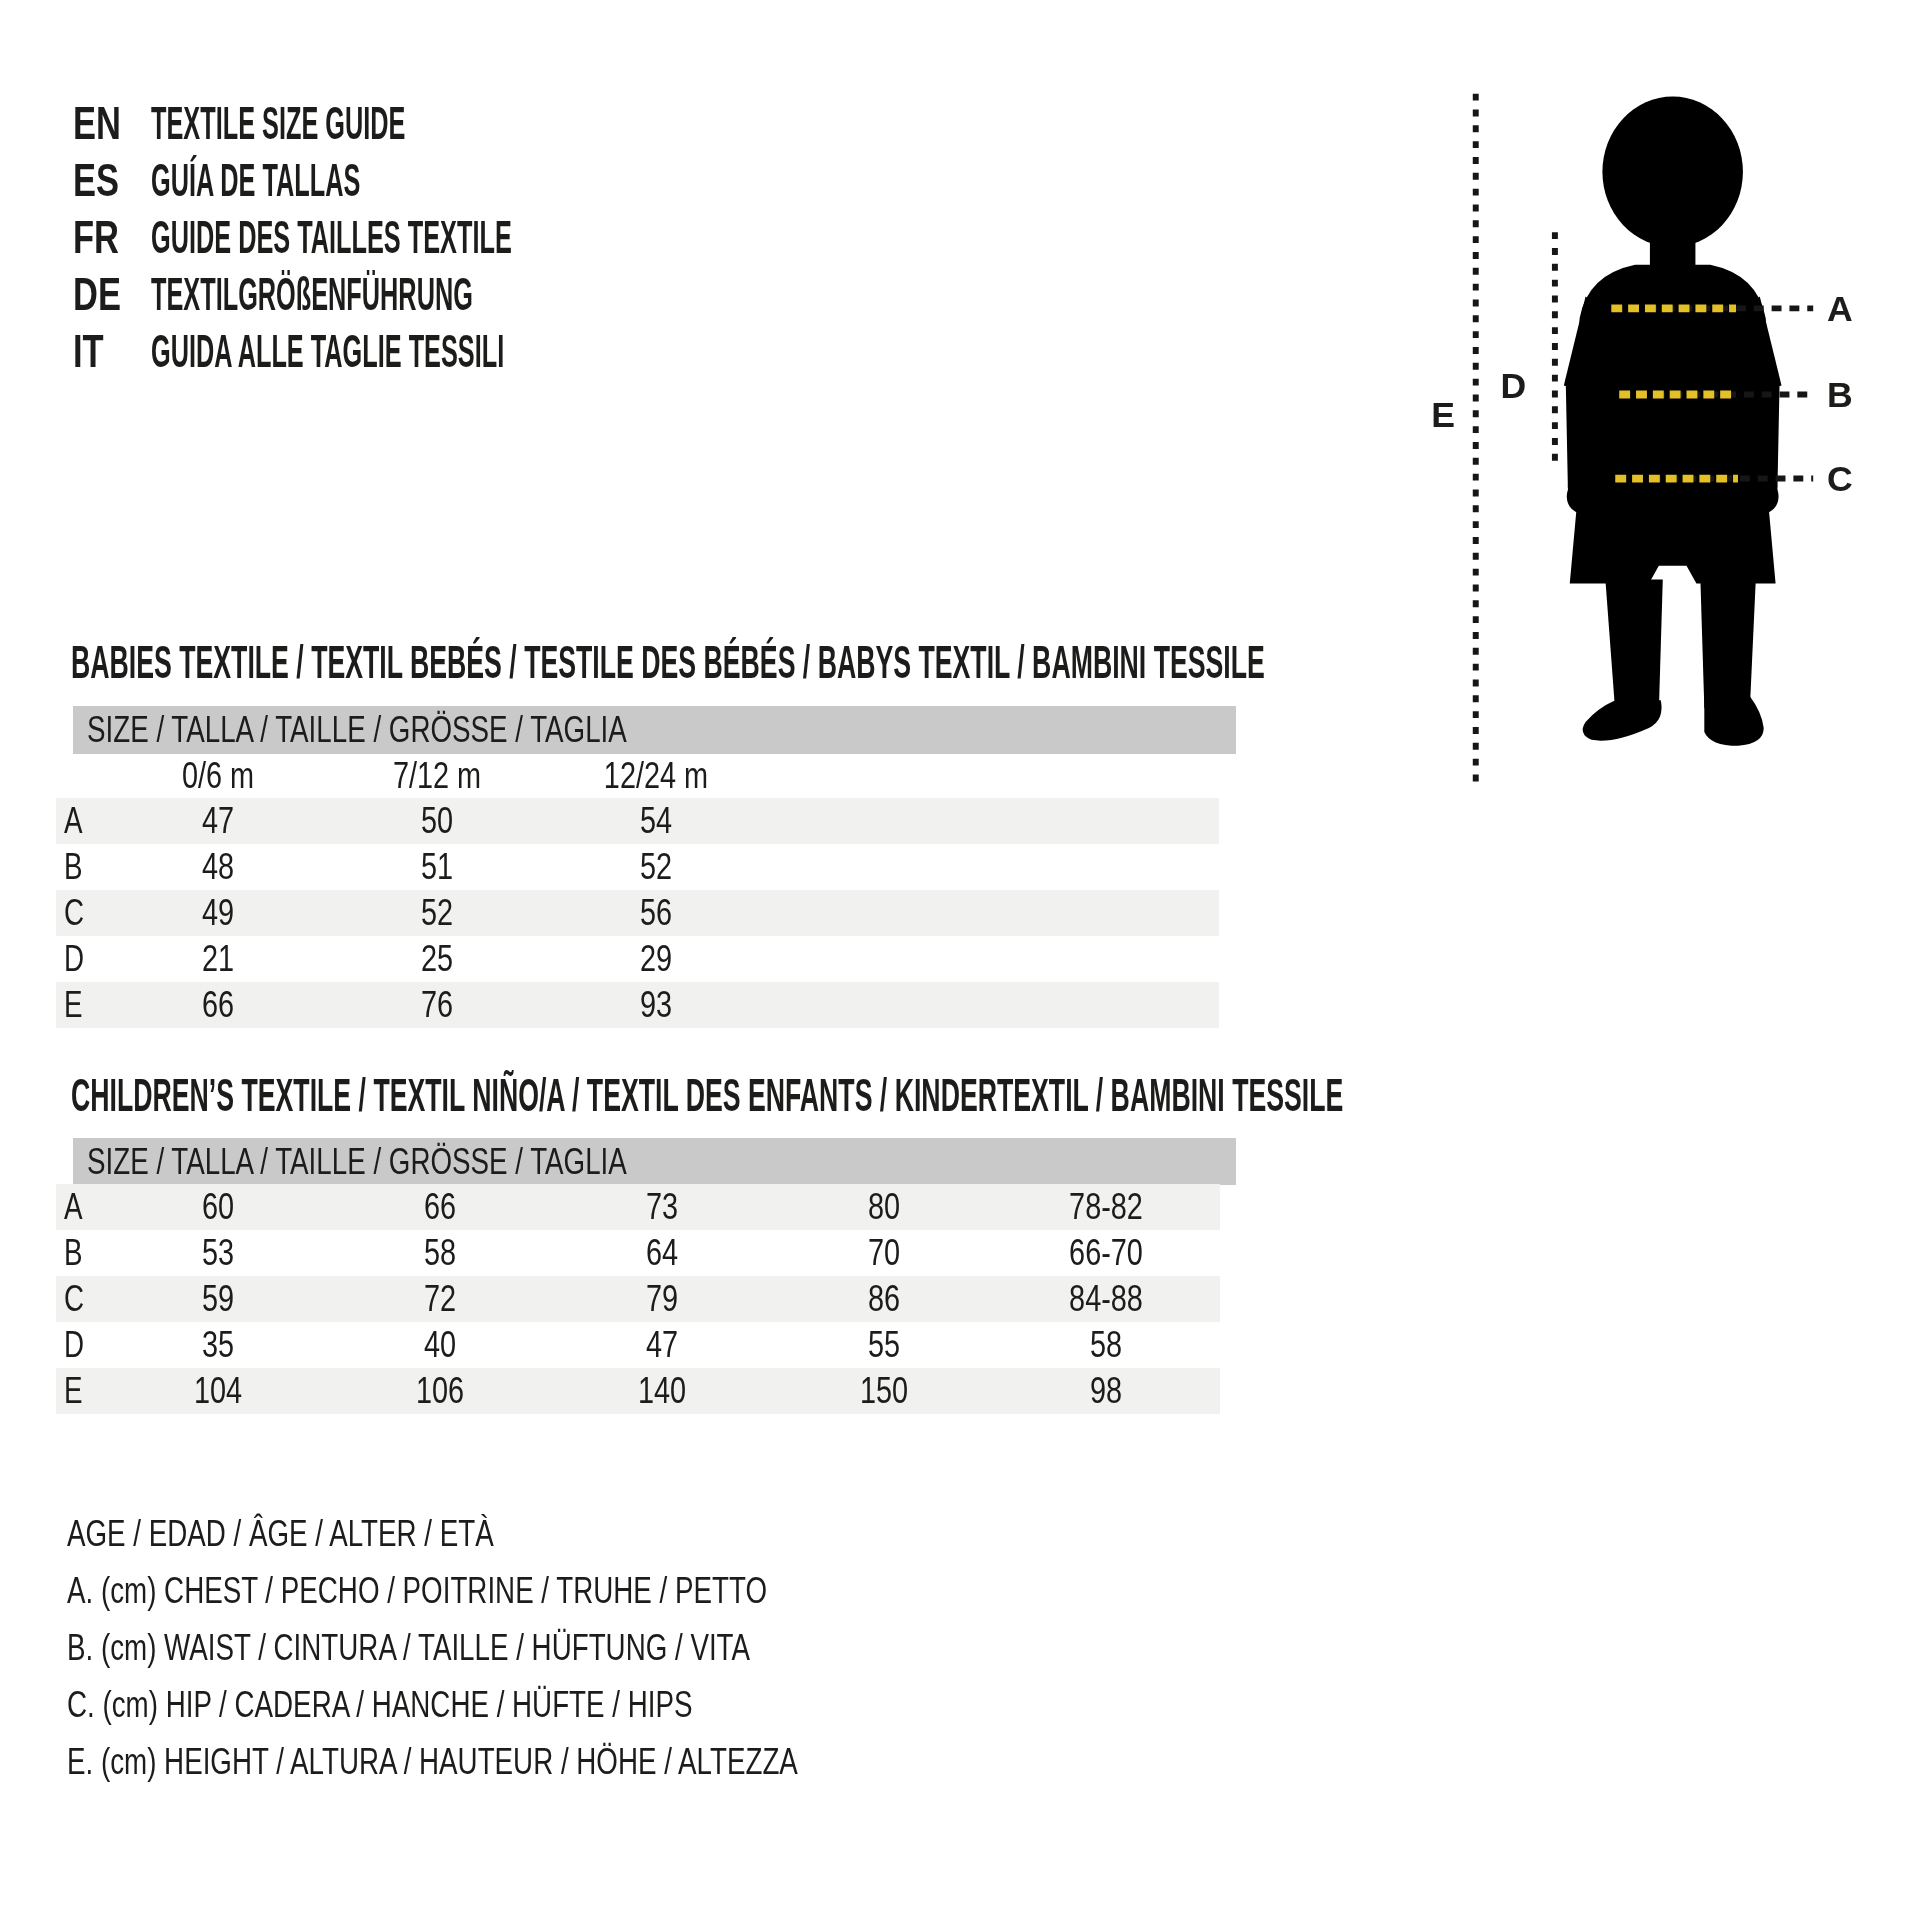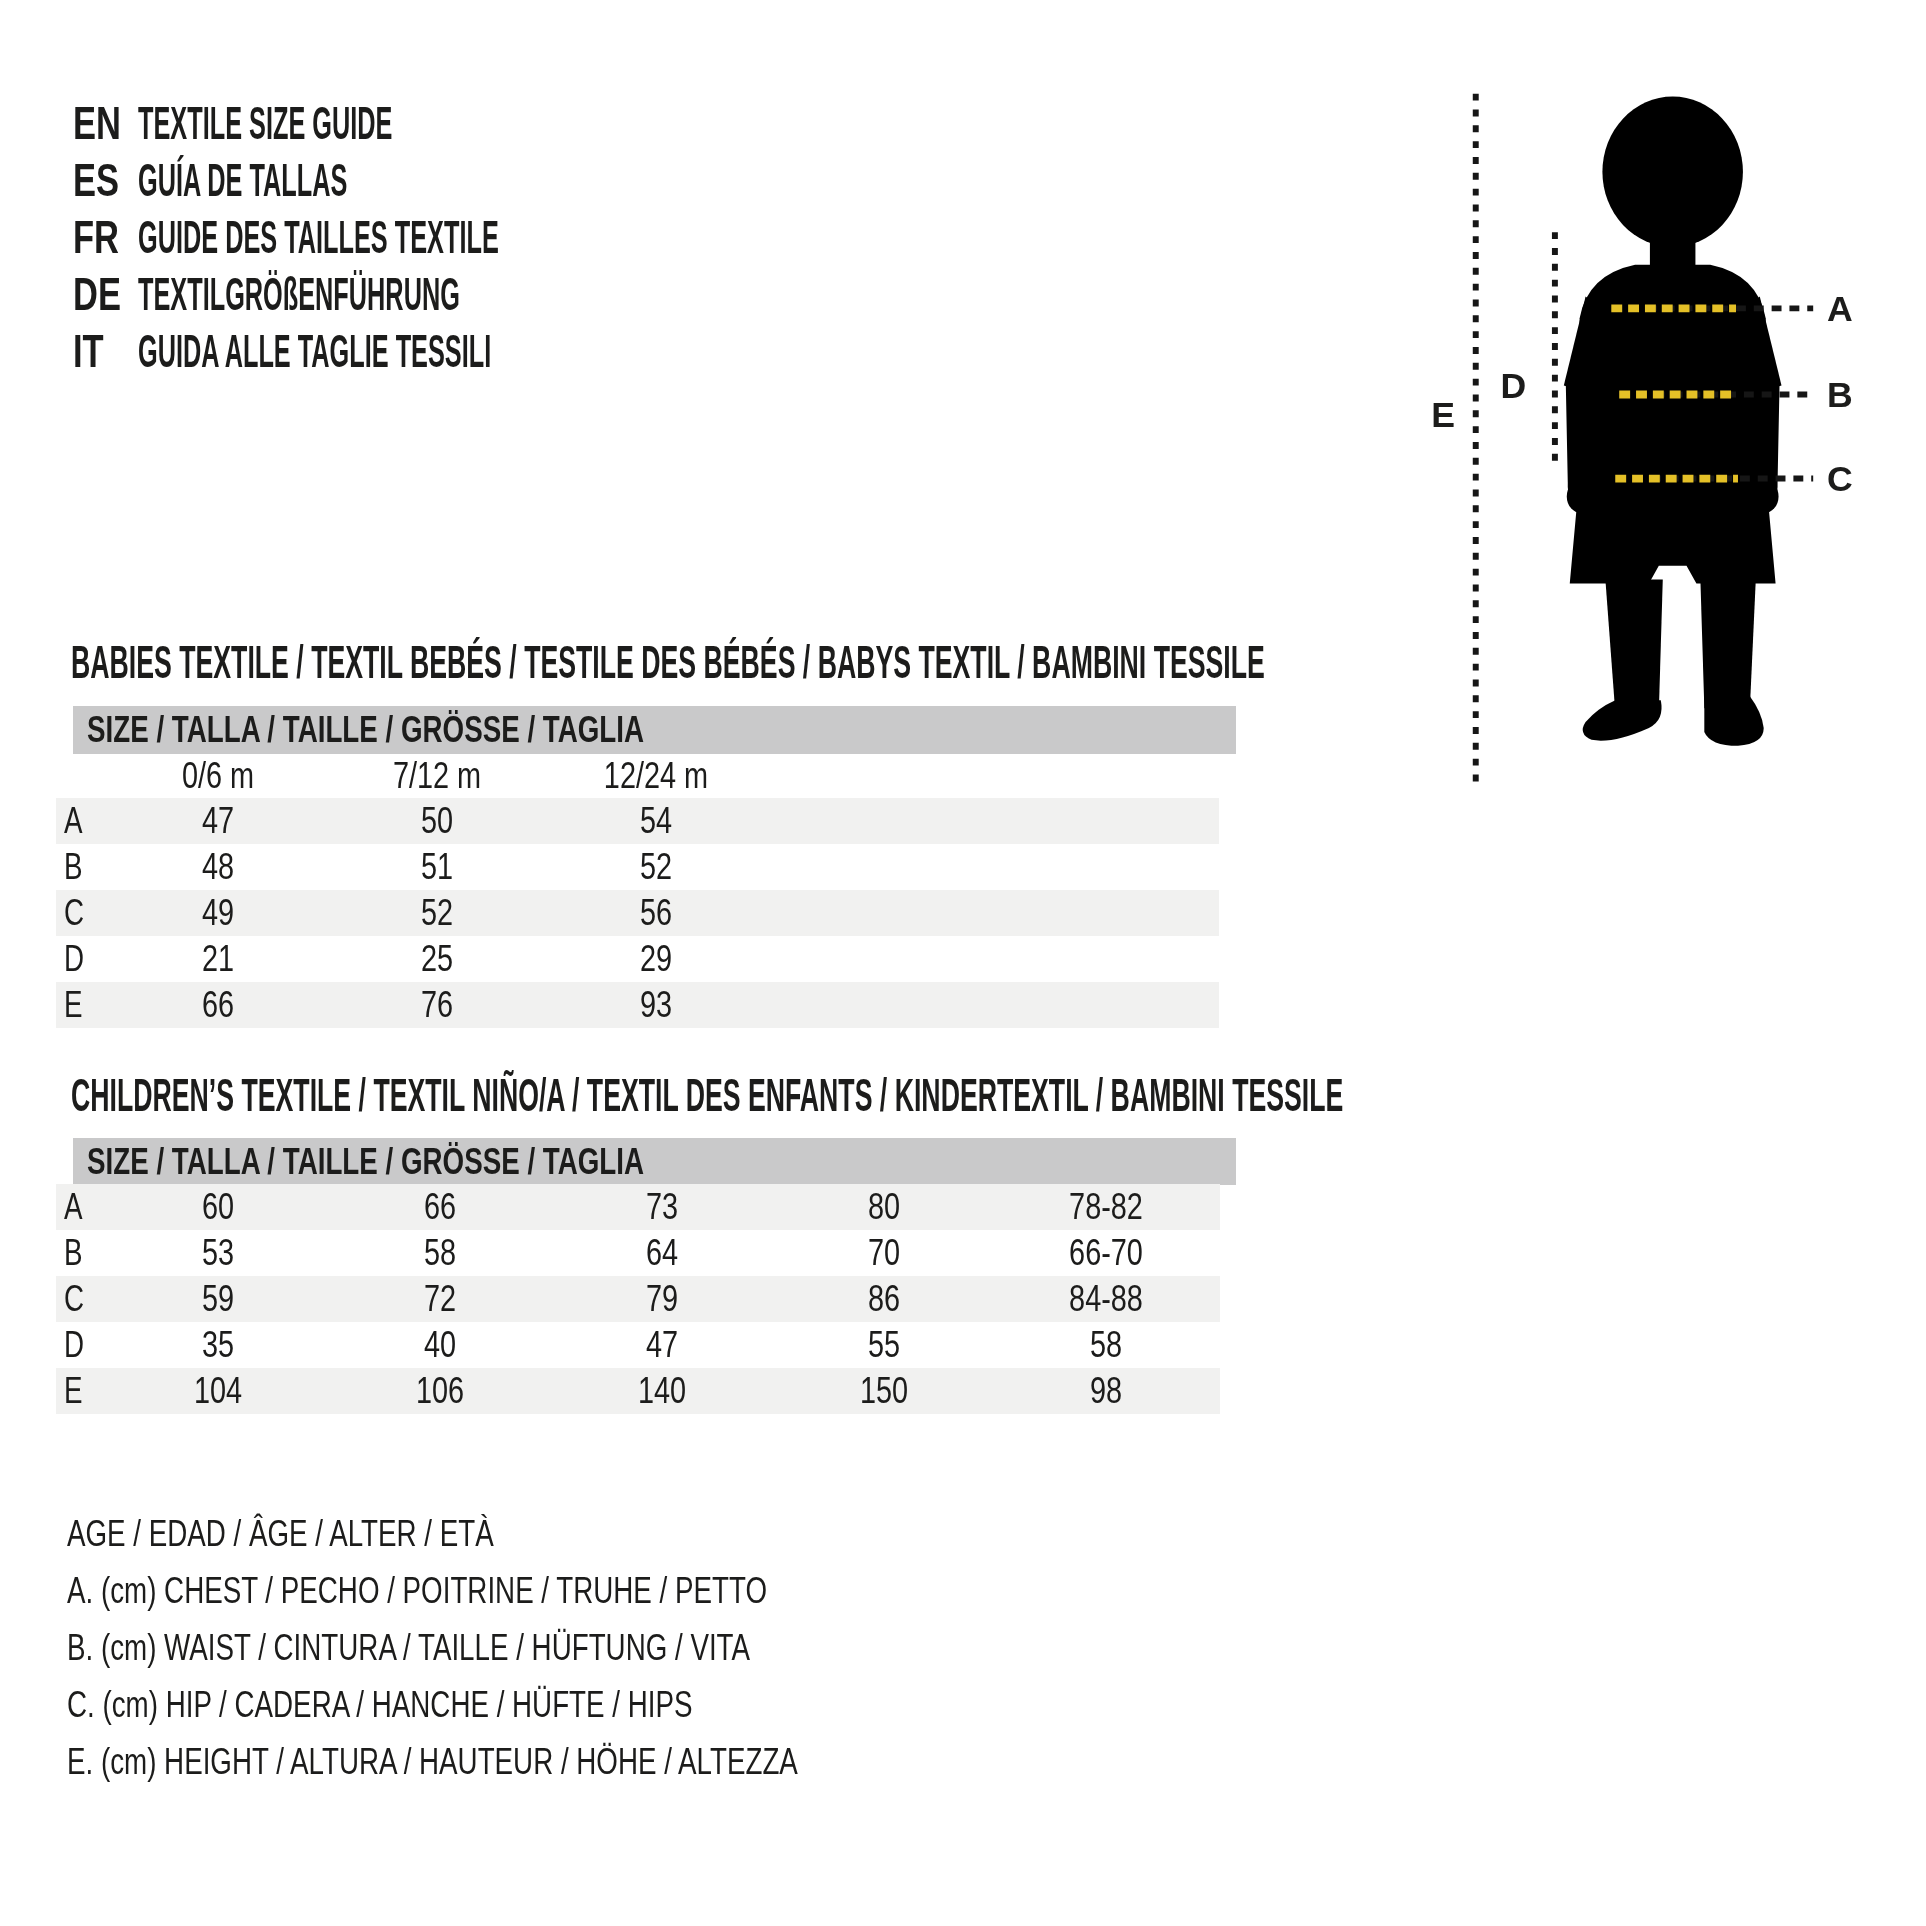--- a/index.html
+++ b/index.html
@@ -10,30 +10,30 @@
   
   .cx55{display:inline-block;transform:scaleX(.55);transform-origin:0 50%;white-space:nowrap;}
   .cx58{display:inline-block;transform:scaleX(.58);transform-origin:0 50%;white-space:nowrap;}
   .cx75{display:inline-block;transform:scaleX(.75);transform-origin:0 50%;white-space:nowrap;}
   .cx78c{display:block;transform:scaleX(.78);transform-origin:50% 50%;white-space:nowrap;}
 
   
   .languages{position:absolute;left:73px;top:95px;}
   .lang-row{position:relative;height:57px;font-size:46px;font-weight:700;}
   .lang-code{position:absolute;left:0;top:0;line-height:57px;text-align:right;}
-  .lang-title{position:absolute;left:65px;top:0;line-height:57px;}
+  .lang-title{position:absolute;left:78px;top:0;line-height:57px;}
 
   
   .section-title{position:absolute;left:71px;height:46px;line-height:46px;font-size:46px;font-weight:700;}
   .title-babies{top:639px;}
   .title-children{top:1072px;}
 
   
   .size-bar{position:absolute;left:73px;width:1163px;background:var(--bar,#c9c9ca);
-    font-size:37px;font-weight:700;}
+    font-size:37px;font-weight:400;}
   .bar-babies{top:706px;height:48px;line-height:48px;}
   .bar-children{top:1138px;height:47px;line-height:47px;}
   .size-bar .cx75{margin-left:14px;}
 
   
   table.size-table{position:absolute;left:56px;border-collapse:collapse;table-layout:fixed;width:1163px;font-size:37px;}
   .table-babies{top:753px;}
   .table-children{top:1184px;}
   table.size-table td{padding:0;height:46px;text-align:center;vertical-align:middle;font-weight:400;}
   table.size-table tr.cols td{height:45px;}

